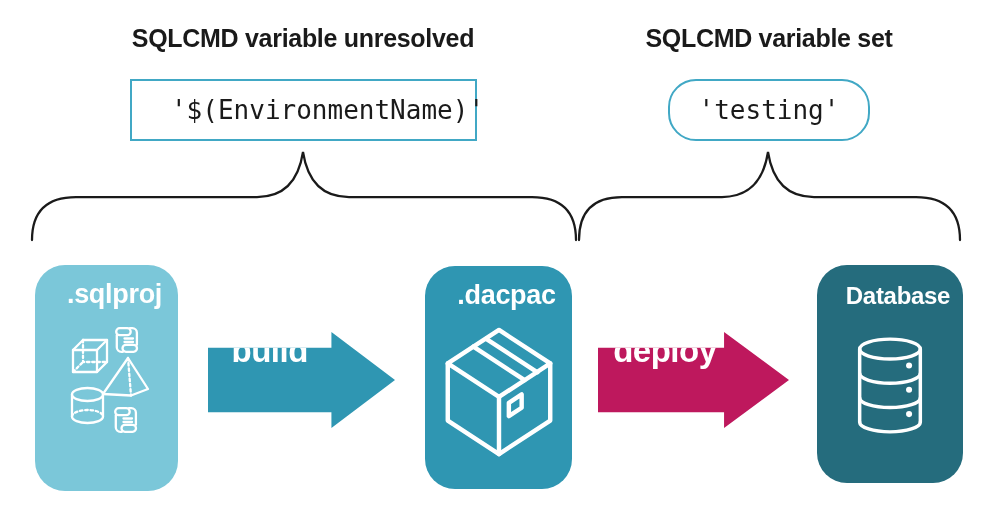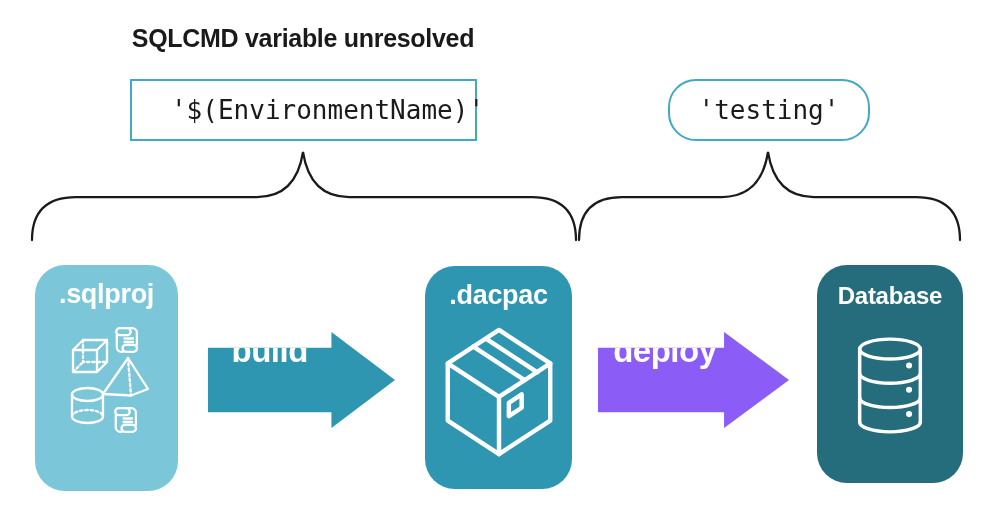--- a/index.html
+++ b/index.html
@@ -29,21 +29,21 @@
   .braces{position:absolute;left:0;top:0;width:1000px;height:522px;pointer-events:none;}
   .braces path{fill:none;stroke:#1a1a1a;stroke-width:2.25;stroke-linecap:round;}
   
   .node{
     position:absolute;border-radius:30px;color:#ffffff;
   }
   .node-sqlproj{left:35px;top:265px;width:143px;height:226px;}
   .node-dacpac{left:425px;top:266px;width:147px;height:223px;}
   .node-database{left:817px;top:265px;width:146px;height:218px;}
   .node-label{
-    position:absolute;top:14px;left:0;width:100%;text-align:center;
+    position:absolute;top:14px;left:8px;width:100%;text-align:center;
     font-size:27px;font-weight:700;letter-spacing:-0.3px;
   }
   .node-label.size-sm{font-size:24px;top:17px;}
   .node svg{position:absolute;color:#ffffff;}
   .icon-sqlobjects{left:32px;top:58px;}
   .icon-package{left:13px;top:58px;}
   .icon-database{left:34px;top:69px;}
   .node svg path,.node svg rect,.node svg ellipse{
     fill:none;stroke:currentColor;stroke-linecap:round;stroke-linejoin:round;
   }
@@ -64,20 +64,21 @@
     font-size:33px;font-weight:700;letter-spacing:-0.5px;
   }
   .arrow-deploy .arrow-label{width:70%;}
 </style>
 </head>
 <body>
 
 <div class="canvas">
 
   <div class="heading heading-left">SQLCMD variable unresolved</div>
+  <div class="heading heading-right">SQLCMD variable set</div>
 
   <div class="code-box code-left" style="border-color: rgb(65, 168, 197); padding-left: 48px;">
     <span class="code-text">'$(EnvironmentName)'</span>
   </div>
   <div class="code-box code-right" style="border-color: rgb(65, 168, 197); border-radius: 28px;">
     <span class="code-text">'testing'</span>
   </div>
 
   <svg class="braces" viewBox="0 0 1000 522">
     <path d="M32 240 Q32 197 76 197 L257 197 Q296 197 303 152 Q310 197 349 197 L532 197 Q576 197 576 240" style="stroke: rgb(26, 26, 26);"></path>
@@ -124,21 +125,21 @@
     <div class="node-label">.dacpac</div>
     <svg class="icon-package" width="122" height="134" viewBox="0 0 120 136">
       <path d="M60 6 L112 40 L60 74 L8 40 Z"></path>
       <path d="M34 23 L86 57 M47 15 L99 49"></path>
       <path d="M8 40 V98 L60 132 V74"></path>
       <path d="M112 40 V98 L60 132"></path>
       <path d="M70 80 L83 71.5 V85 L70 93.5 Z"></path>
     </svg>
   </div>
 
-  <div class="arrow arrow-deploy" style="background: #8b5cf6;">
+  <div class="arrow arrow-deploy" style="background: #be185d;">
     <span class="arrow-label">deploy</span>
   </div>
 
   <div class="node node-database" style="background: rgb(37, 108, 125);">
     <div class="node-label size-sm">Database</div>
     <svg class="icon-database" width="78" height="103" viewBox="0 0 90 118">
       <ellipse cx="45" cy="17" rx="35" ry="11.5"></ellipse>
       <path d="M10 17 V101 M80 17 V101"></path>
       <path d="M10 45 A35 11.5 0 0 0 80 45"></path>
       <path d="M10 73 A35 11.5 0 0 0 80 73"></path>

